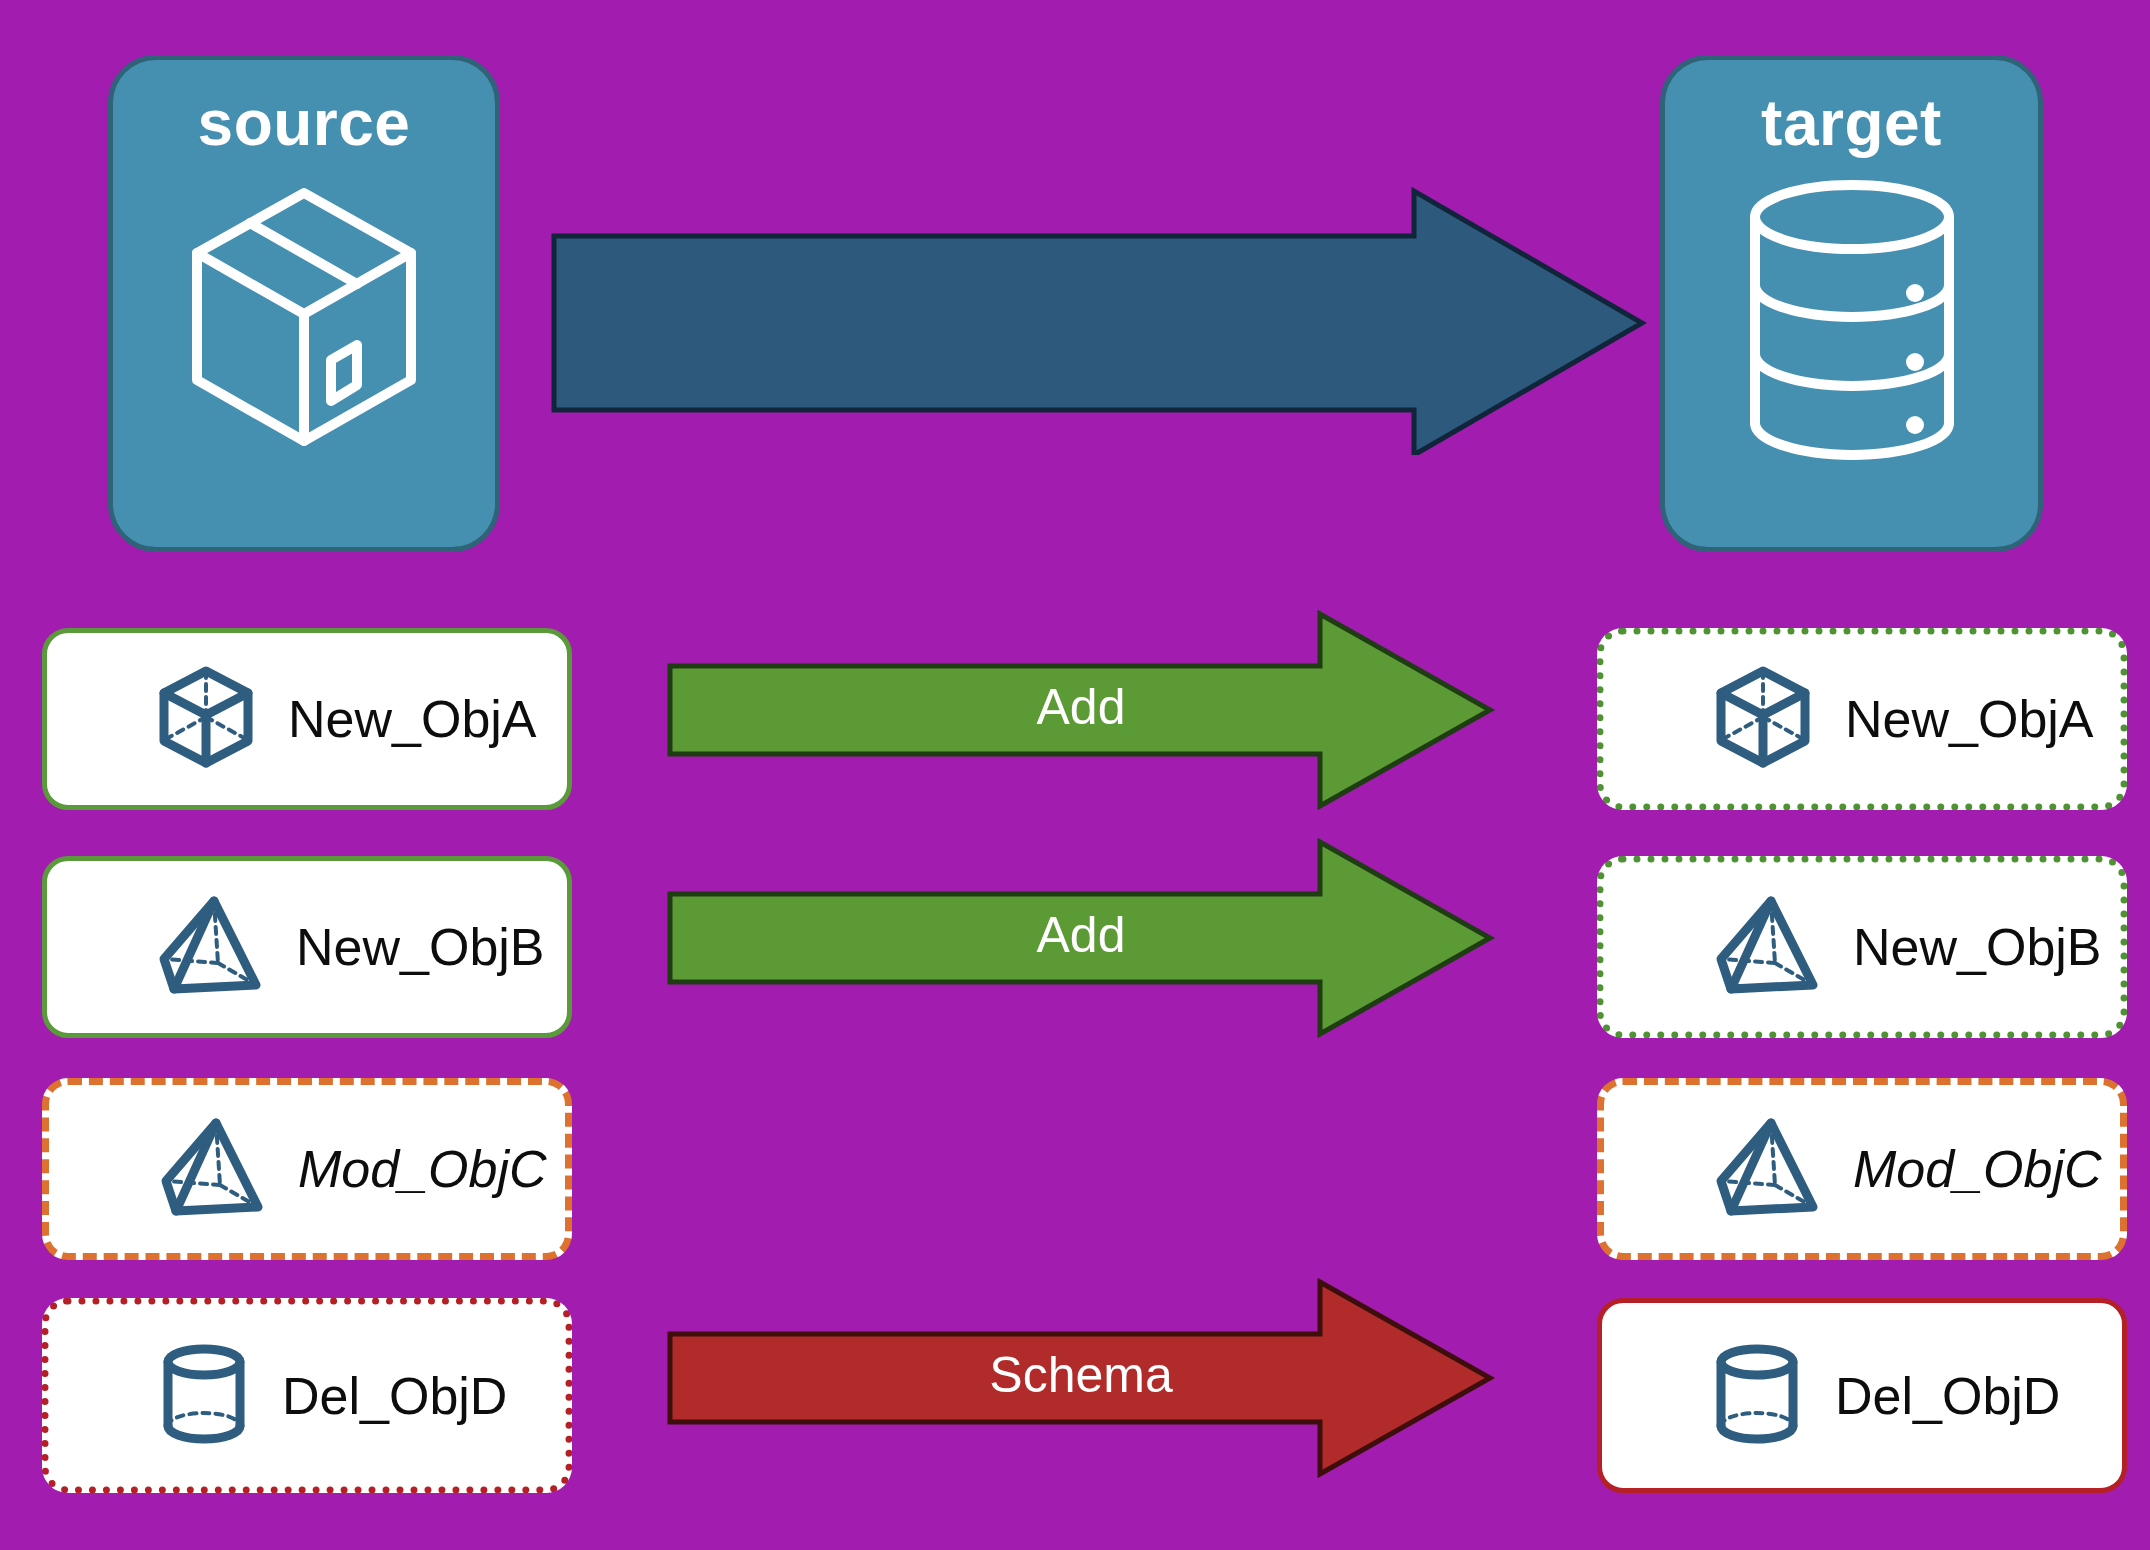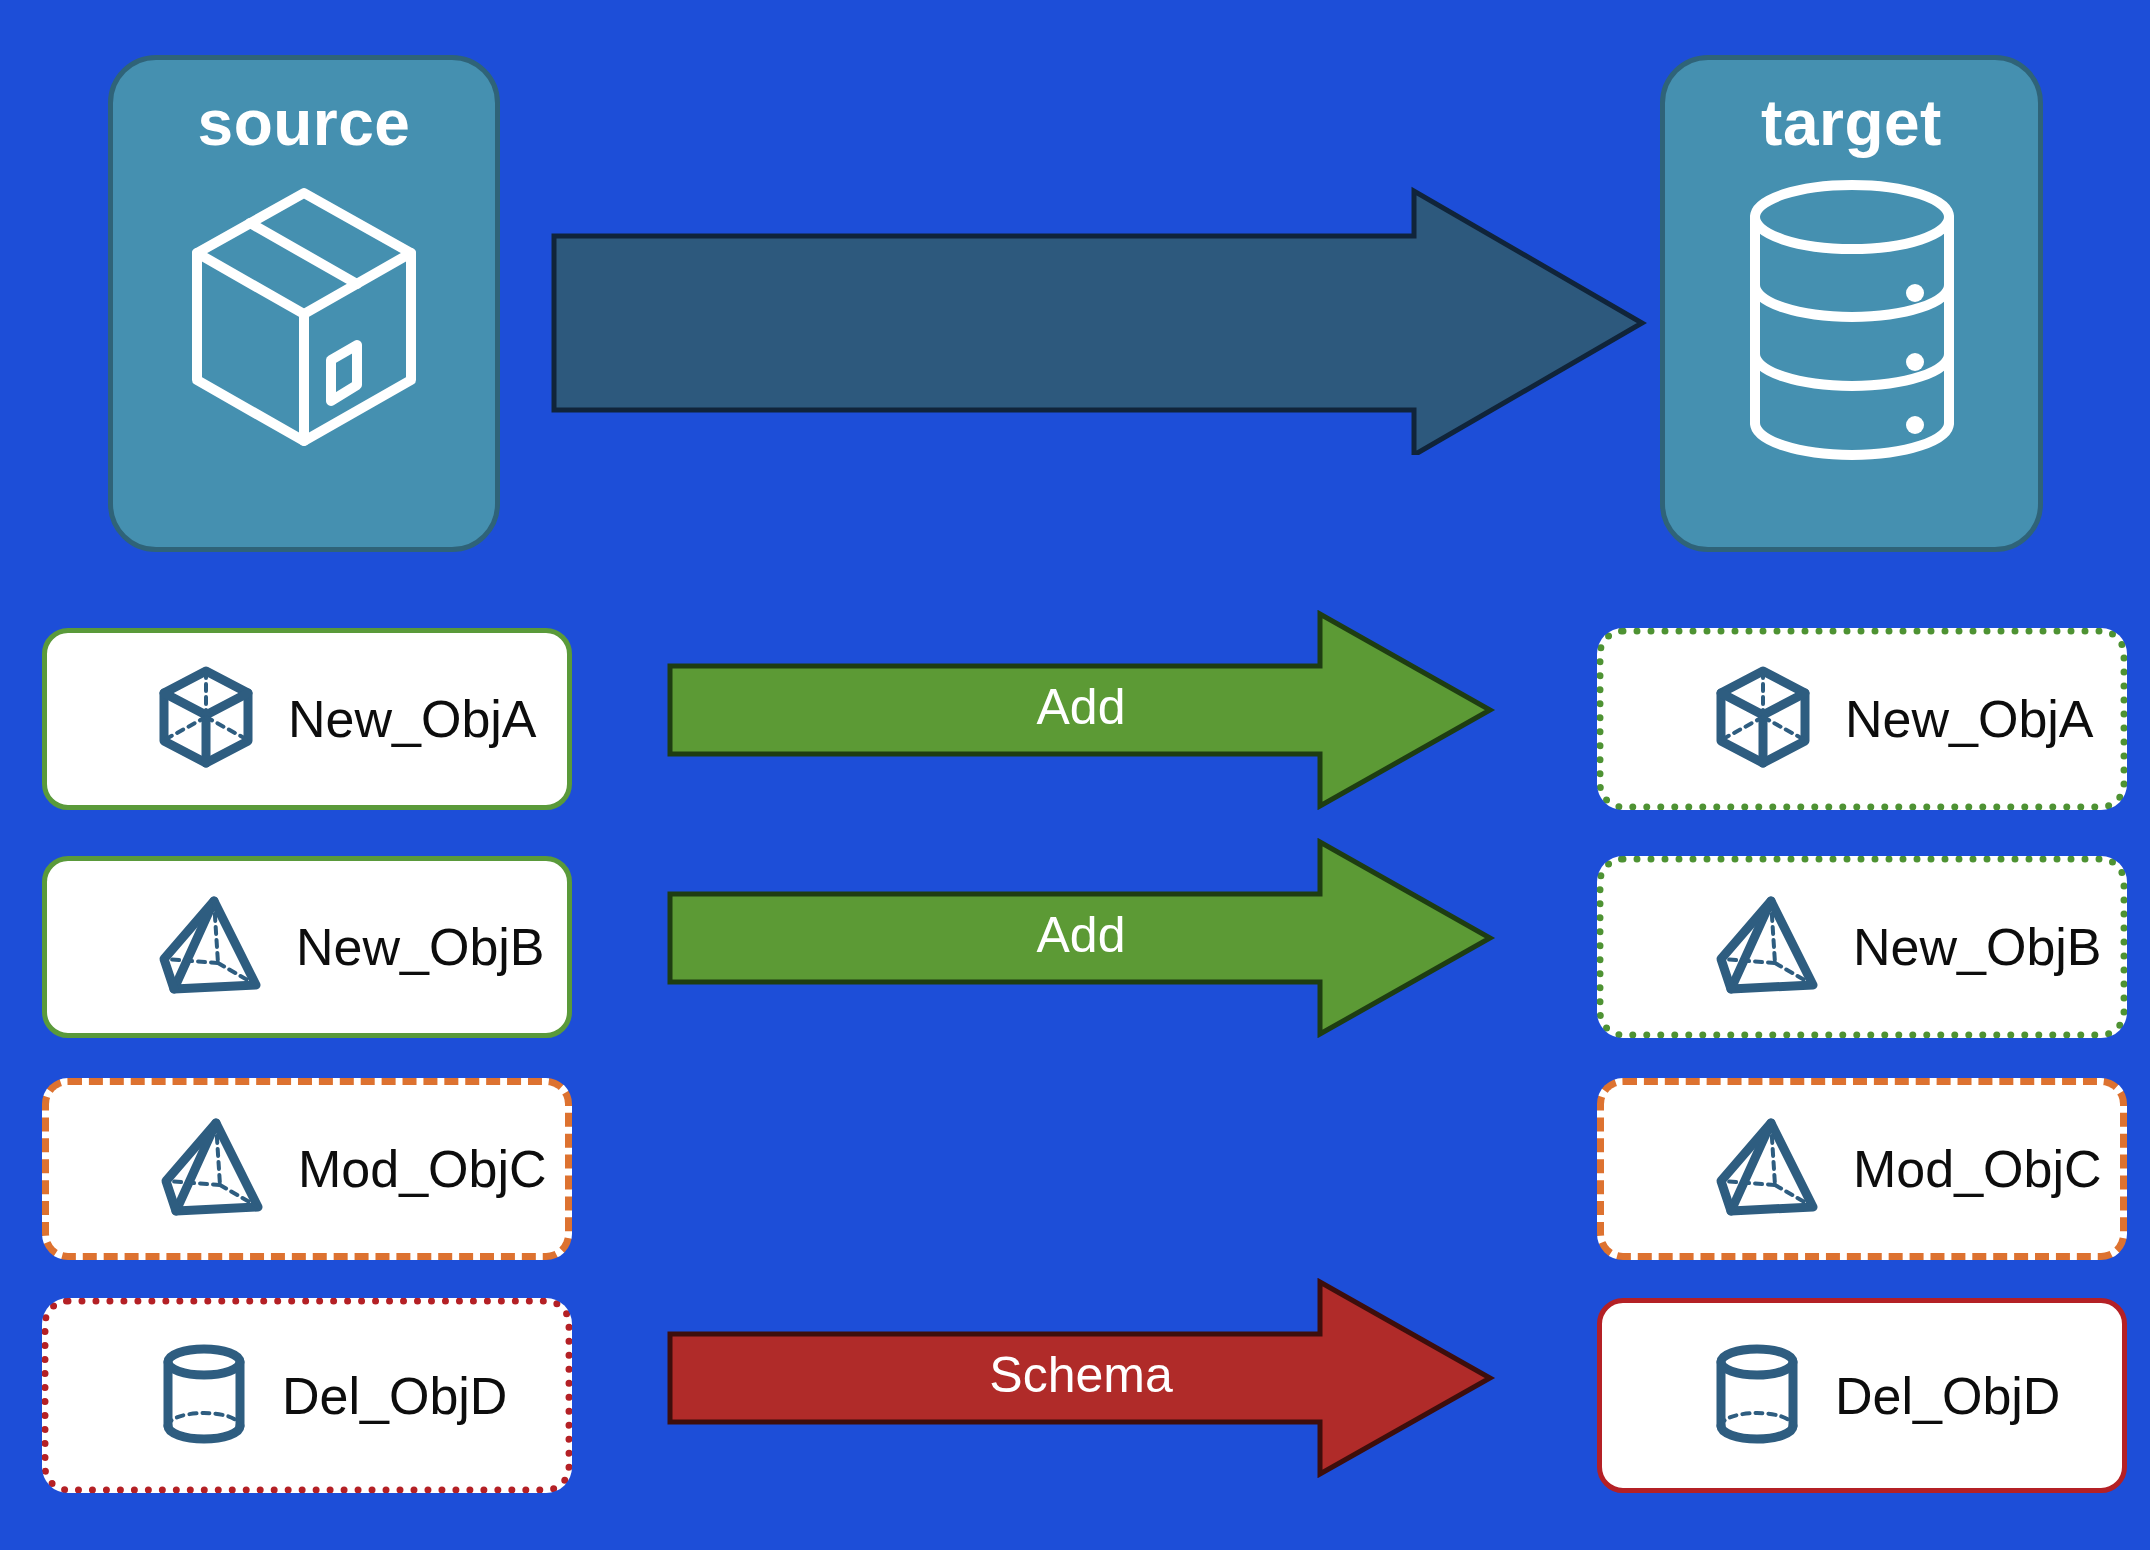--- a/index.html
+++ b/index.html
@@ -7,21 +7,21 @@
     padding: 0;
     background: #ffffff;
   }
   body {
     font-family: "Liberation Sans", sans-serif;
   }
   #stage {
     position: relative;
     width: 2150px;
     height: 1550px;
-    background: #1d4ed8;
+    background: #a21caf;
     overflow: hidden;
   }
 
   
   .endpoint {
     position: absolute;
     box-sizing: border-box;
     background: #4590b0;
     border: 5px solid #2f6378;
     border-radius: 48px;
@@ -59,21 +59,21 @@
     margin-left: 66px;
   }
   .obj-card .obj-label {
     color: #0d0d0d;
     font-size: 52px;
     margin-left: 34px;
     white-space: nowrap;
   }
   .border-solid-green  { border: 5px solid #5a9a3a; }
   .border-dotted-green { border: 7px dotted #4e9233; }
-  .border-dashed-orange{ border: 7px dashed #dd7230; }
+  .border-dashed-orange{ border: 7px dashed #dd7230; font-style: italic; }
   .border-dotted-red   { border: 7px dotted #b42025; }
   .border-solid-red    { border: 5px solid #b42025; }
 
   
   #card-left-0 { left: 42px;  top: 628px;  width: 530px; height: 182px; }
   #card-left-1 { left: 42px;  top: 856px;  width: 530px; height: 182px; }
   #card-left-2 { left: 42px;  top: 1078px; width: 530px; height: 182px; }
   #card-left-3 { left: 42px;  top: 1298px; width: 530px; height: 195px; }
 
   

